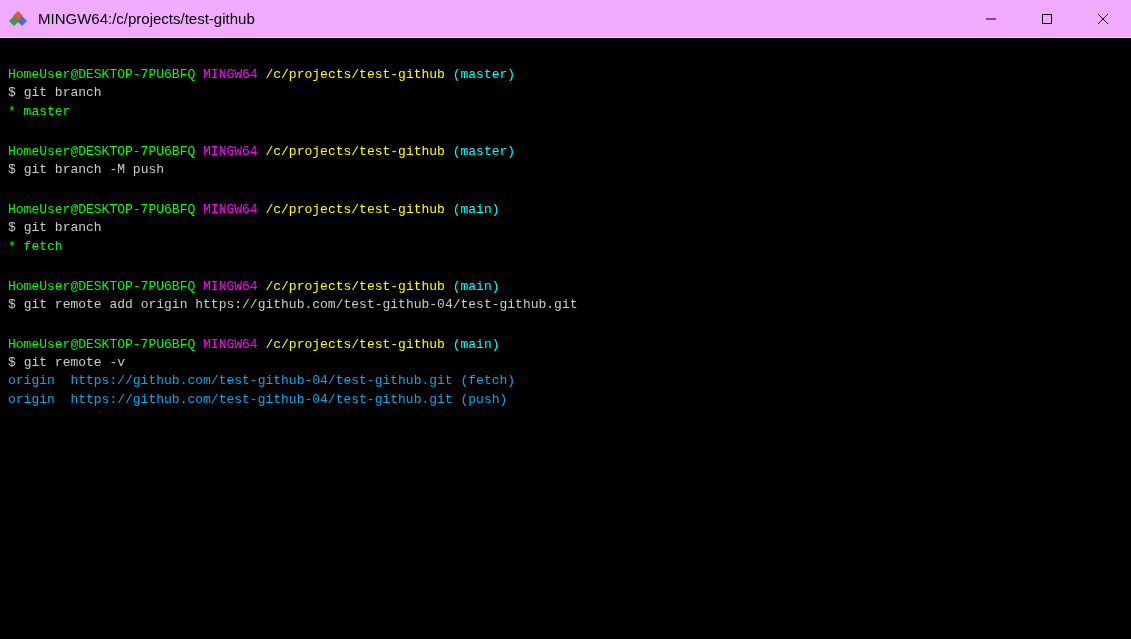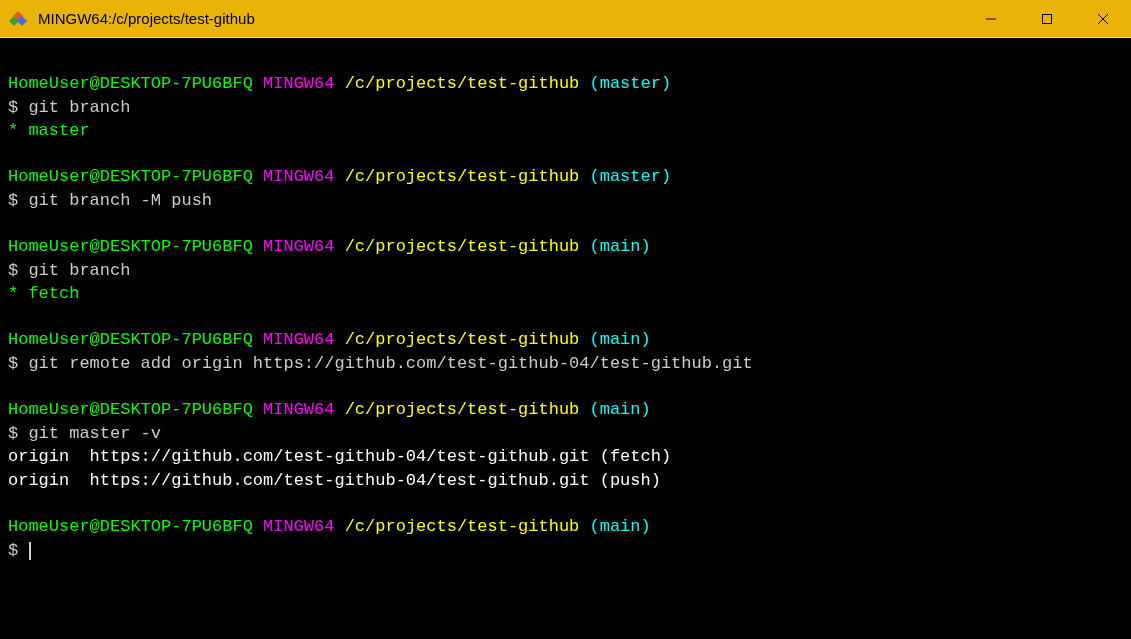--- a/index.html
+++ b/index.html
@@ -4,21 +4,21 @@
   <style>
     * { margin: 0; padding: 0; box-sizing: border-box; }
     body {
       font-family: Consolas, "Courier New", monospace;
       background: #fff;
       width: 1131px;
       height: 639px;
       overflow: hidden;
     }
     .titlebar {
-      background: #eab308;
+      background: #f0abfc;
       height: 38px;
       display: flex;
       align-items: center;
       padding: 0 0 0 8px;
       border-bottom: 1px solid #ddd;
     }
     .titlebar-icon {
       width: 20px;
       height: 20px;
       margin-right: 10px;
@@ -45,31 +45,31 @@
       font-family: "Segoe UI", sans-serif;
       color: #000;
       cursor: pointer;
     }
     .titlebar-btn svg { stroke: #000; stroke-width: 1; fill: none; }
     .terminal {
       background: #000;
       color: #ccc;
       height: calc(100% - 38px);
       padding: 10px 8px;
-      font-size: 17px;
+      font-size: 13px;
       line-height: 1.4;
       white-space: pre-wrap;
       overflow: hidden;
     }
     .prompt-user { color: #00ff00; }
     .prompt-env { color: #ff00ff; }
     .prompt-path { color: #ffff00; }
     .prompt-branch { color: #00ffff; }
     .cmd { color: #ccc; }
-    .out { color: #ffffff; }
+    .out { color: #0ea5e9; }
     .out-star { color: #00ff00; }
     .block { margin-bottom: 22px; }
     .cursor {
       display: inline-block;
       width: 2px;
       height: 18px;
       background: #ccc;
       vertical-align: text-bottom;
       margin-left: 1px;
     }
@@ -108,17 +108,16 @@
 </div>
 
 <div class="terminal">
 <div class="block"><span class="prompt-user">HomeUser@DESKTOP-7PU6BFQ</span> <span class="prompt-env">MINGW64</span> <span class="prompt-path">/c/projects/test-github</span> <span class="prompt-branch">(master)</span>
 <span class="cmd">$</span> <span class="cmd">git branch</span>
 <span class="out-star">* master</span></div><div class="block"><span class="prompt-user">HomeUser@DESKTOP-7PU6BFQ</span> <span class="prompt-env">MINGW64</span> <span class="prompt-path">/c/projects/test-github</span> <span class="prompt-branch">(master)</span>
 <span class="cmd">$</span> <span class="cmd">git branch -M push</span></div><div class="block"><span class="prompt-user">HomeUser@DESKTOP-7PU6BFQ</span> <span class="prompt-env">MINGW64</span> <span class="prompt-path">/c/projects/test-github</span> <span class="prompt-branch">(main)</span>
 <span class="cmd">$</span> <span class="cmd">git branch</span>
 <span class="out-star">* fetch</span></div><div class="block"><span class="prompt-user">HomeUser@DESKTOP-7PU6BFQ</span> <span class="prompt-env">MINGW64</span> <span class="prompt-path">/c/projects/test-github</span> <span class="prompt-branch">(main)</span>
 <span class="cmd">$</span> <span class="cmd">git remote add origin https://github.com/test-github-04/test-github.git</span></div><div class="block"><span class="prompt-user">HomeUser@DESKTOP-7PU6BFQ</span> <span class="prompt-env">MINGW64</span> <span class="prompt-path">/c/projects/test-github</span> <span class="prompt-branch">(main)</span>
-<span class="cmd">$</span> <span class="cmd">git master -v</span>
+<span class="cmd">$</span> <span class="cmd">git remote -v</span>
 <span class="out">origin  https://github.com/test-github-04/test-github.git (fetch)</span>
-<span class="out">origin  https://github.com/test-github-04/test-github.git (push)</span></div><div class="block"><span class="prompt-user">HomeUser@DESKTOP-7PU6BFQ</span> <span class="prompt-env">MINGW64</span> <span class="prompt-path">/c/projects/test-github</span> <span class="prompt-branch">(main)</span>
-<span class="cmd">$</span> <span class="cursor"></span></div>
+<span class="out">origin  https://github.com/test-github-04/test-github.git (push)</span></div>
 </div>
 
 </body></html>

